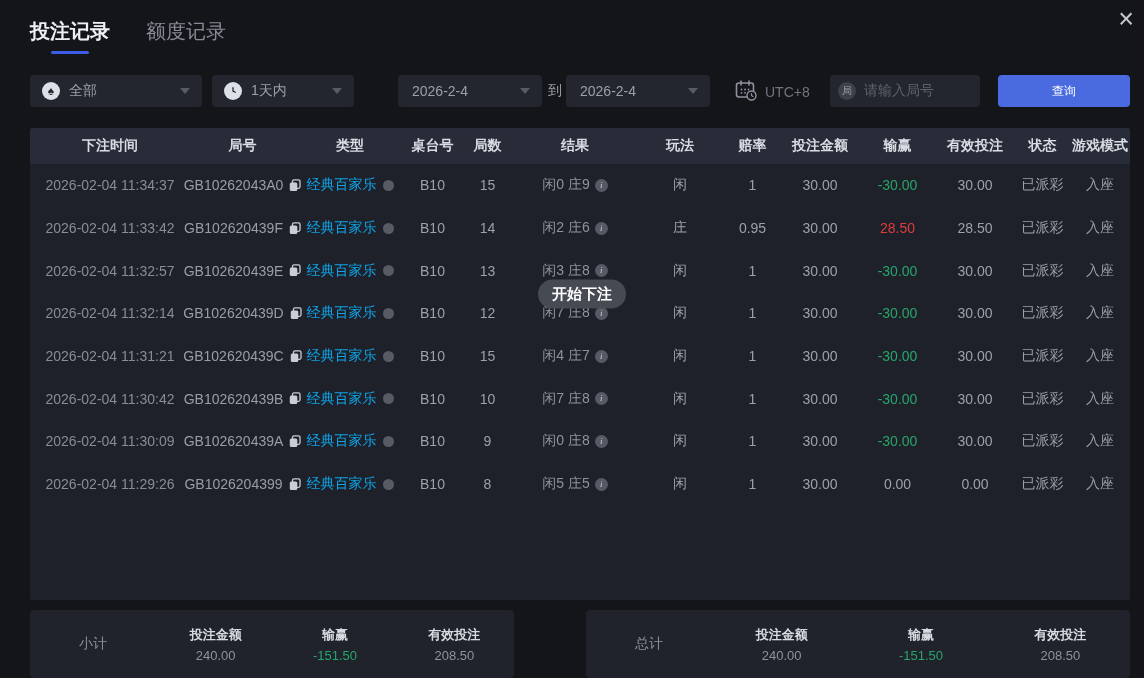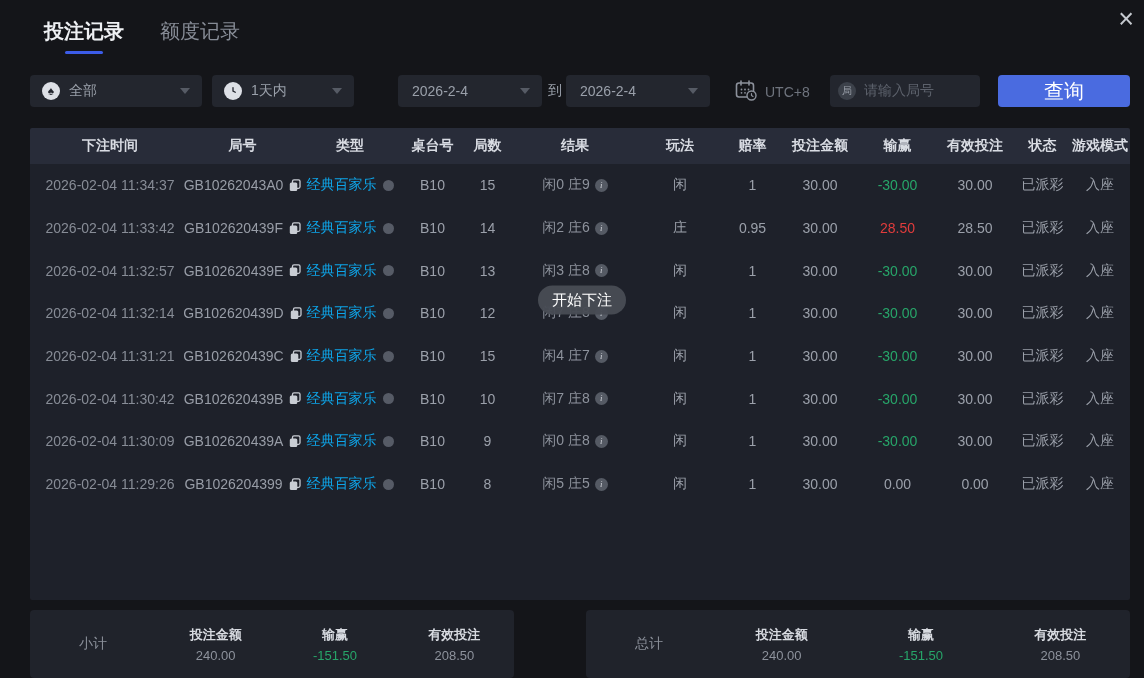--- a/index.html
+++ b/index.html
@@ -10,21 +10,21 @@
     font-family:"Liberation Sans","DejaVu Sans",sans-serif;
     overflow:hidden;
     color:#9ba0aa;
   }
   
   .close-btn {
     position:absolute; top:4px; right:10px;
     font-size:27px; line-height:30px; color:#c6cad0; cursor:pointer;
     font-weight:300;
   }
-  .tabs { position:absolute; left:44px; top:18px; display:flex; gap:36px; }
+  .tabs { position:absolute; left:30px; top:18px; display:flex; gap:36px; }
   .tab { font-size:20px; color:#878c96; cursor:pointer; position:relative; padding-bottom:9px; }
   .tab.active { color:#eef0f3; font-weight:bold; }
   .tab.active::after {
     content:""; position:absolute; left:50%; transform:translateX(-50%);
     bottom:0; width:38px; height:3px; border-radius:2px; background:#3c5ce8;
   }
   
   .ctrl {
     position:absolute; top:75px; height:32px; background:#23262e;
     border-radius:4px; display:flex; align-items:center; font-size:14px;
@@ -45,21 +45,21 @@
   .f-timerange{ left:212px; width:142px; padding-left:12px; gap:9px; }
   .f-date1 { left:398px; width:144px; padding-left:14px; }
   .f-date2 { left:566px; width:144px; padding-left:14px; }
   .f-to { position:absolute; left:548px; top:82px; font-size:14px; color:#9aa0aa; }
   .f-tz { position:absolute; left:735px; top:80px; display:flex; align-items:center; gap:8px;
           color:#6f747e; font-size:14px; }
   .f-round { left:830px; width:150px; padding-left:8px; gap:8px; }
   .f-round .ph { color:#5d626c; }
   .query-btn {
     position:absolute; left:998px; top:75px; width:132px; height:32px;
-    background:#4a6be0; color:#fff; font-size:20px; border:none; border-radius:4px;
+    background:#4a6be0; color:#fff; font-size:12px; border:none; border-radius:4px;
     display:flex; align-items:center; justify-content:center; cursor:pointer;
   }
   
   .table { position:absolute; left:30px; top:128px; width:1100px; }
   .grid-cols {
     display:grid;
     grid-template-columns:160px 105px 110px 55px 55px 120px 90px 55px 80px 75px 80px 55px 60px;
   }
   .thead {
     height:36px; background:#282c39; border-radius:2px 2px 0 0;
@@ -77,22 +77,22 @@
   .info-icon {
     width:13px; height:13px; border-radius:50%; background:#555a64; color:#cfd2d8;
     font-size:9px; line-height:13px; text-align:center; font-style:italic; cursor:pointer;
     font-family:"Liberation Serif",serif;
   }
   .copy-icon { display:inline-flex; cursor:pointer; }
   .green { color:#27a569 !important; }
   .red   { color:#e13c3c !important; }
   
   .toast {
-    position:absolute; left:582px; top:300px; transform:translate(-50%,-50%);
-    background:rgba(72,76,84,0.96); color:#fff; font-size:15px; font-weight:normal;
+    position:absolute; left:582px; top:294px; transform:translate(-50%,-50%);
+    background:rgba(72,76,84,0.96); color:#fff; font-size:15px; font-weight:bold;
     padding:5px 14px; border-radius:15px; z-index:5; white-space:nowrap;
   }
   
   .panel {
     position:absolute; top:610px; height:68px; background:#20232b; border-radius:4px;
     display:flex; align-items:center;
   }
   .panel-left  { left:30px;  width:484px; }
   .panel-right { left:586px; width:544px; }
   .panel-label { width:126px; text-align:center; font-size:14px; color:#8b909a; }

